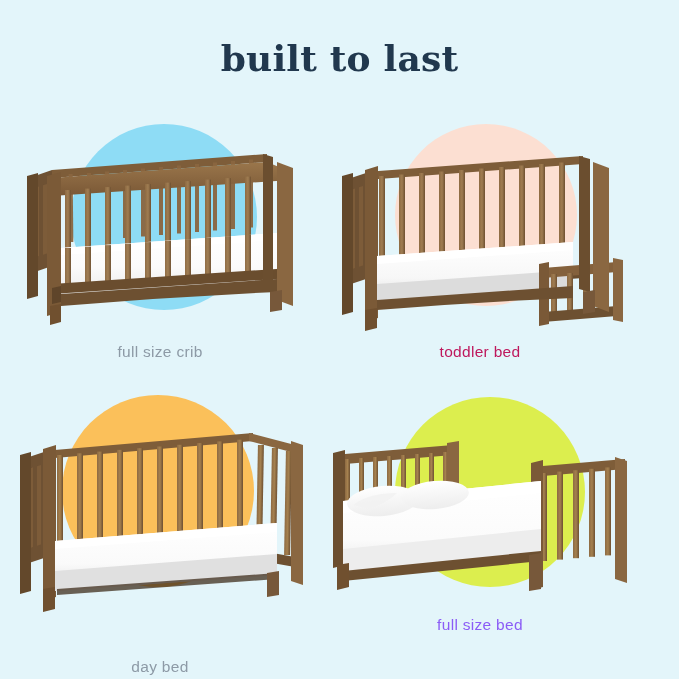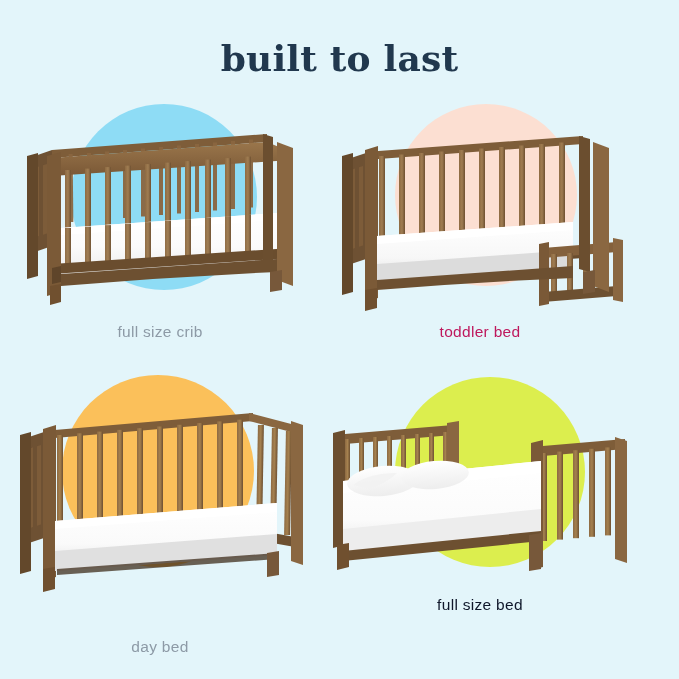--- a/index.html
+++ b/index.html
@@ -34,21 +34,21 @@
     font-weight: 700;
     font-size: 36px;
     letter-spacing: 0.2px;
     color: #21384e;
     line-height: 1;
   }
 
   
   #grid {
     position: absolute;
-    top: 96px;
+    top: 116px;
     left: 0;
     width: 640px;
     height: 560px;
     display: grid;
     grid-template-columns: 1fr 1fr;
     grid-template-rows: 1fr 1fr;
   }
 
   .panel {
     position: relative;
@@ -405,17 +405,17 @@
             <ellipse cx="58" cy="112" rx="36" ry="15" fill="url(#pillD)" transform="rotate(-5 58 112)"></ellipse>
             <ellipse cx="110" cy="106" rx="34" ry="14" fill="url(#pillD)" transform="rotate(-5 110 106)"></ellipse>
             <path d="M28,116 Q44,104 72,104 Q62,114 44,120 Z" fill="#f2f2f2" opacity="0.9"></path>
           </g>
 
           <polygon points="18,182 216,162 216,172 18,192" fill="#6d5031"></polygon>
           <polygon points="12,176 24,174 24,198 12,201" fill="#70502f"></polygon>
           <polygon points="204,166 216,164 216,200 204,202" fill="#77583a"></polygon>
         </svg>
       </div>
-      <div class="caption" style="color: #0f172a;">full size bed</div>
+      <div class="caption" style="color: #8b5cf6;">full size bed</div>
     </div>
 
   </div>
 </div>
 
 </body></html>

